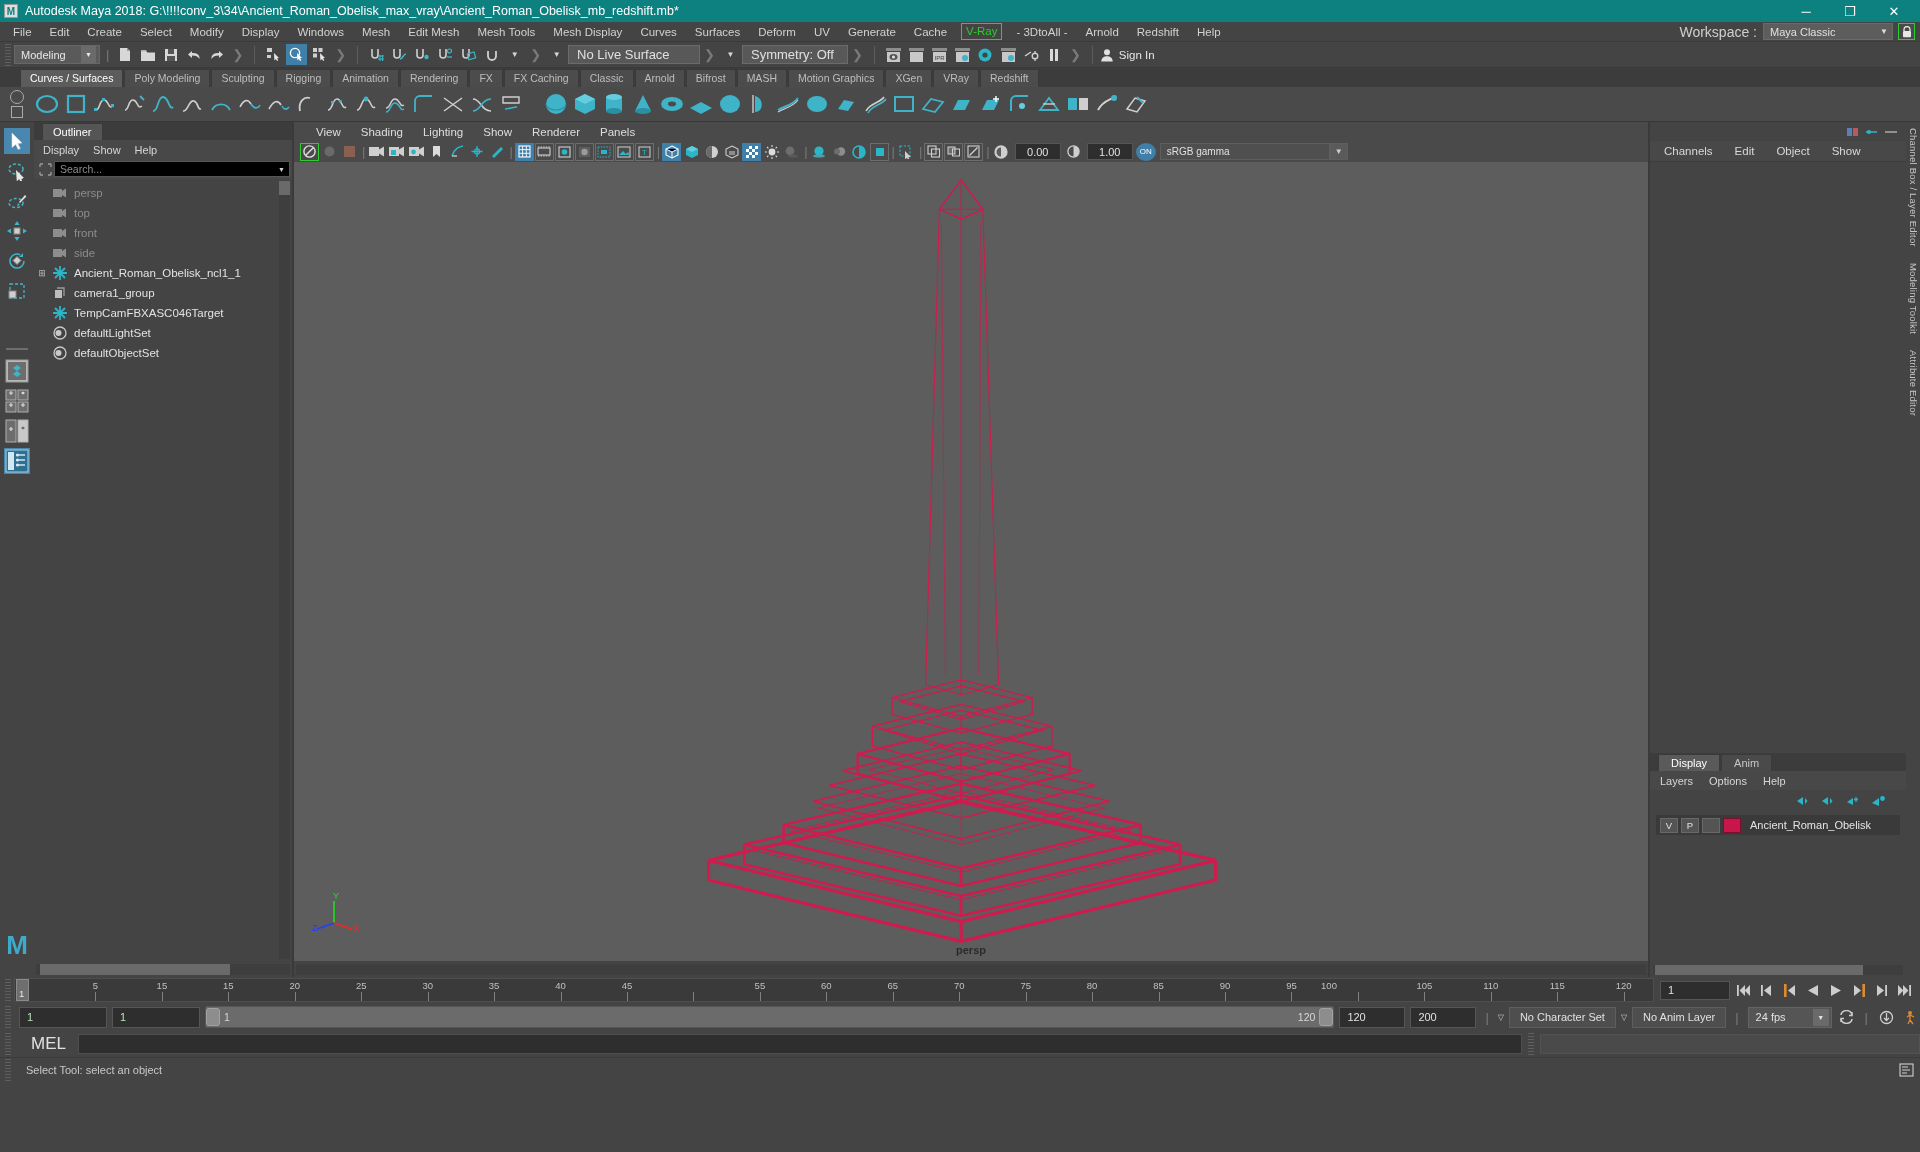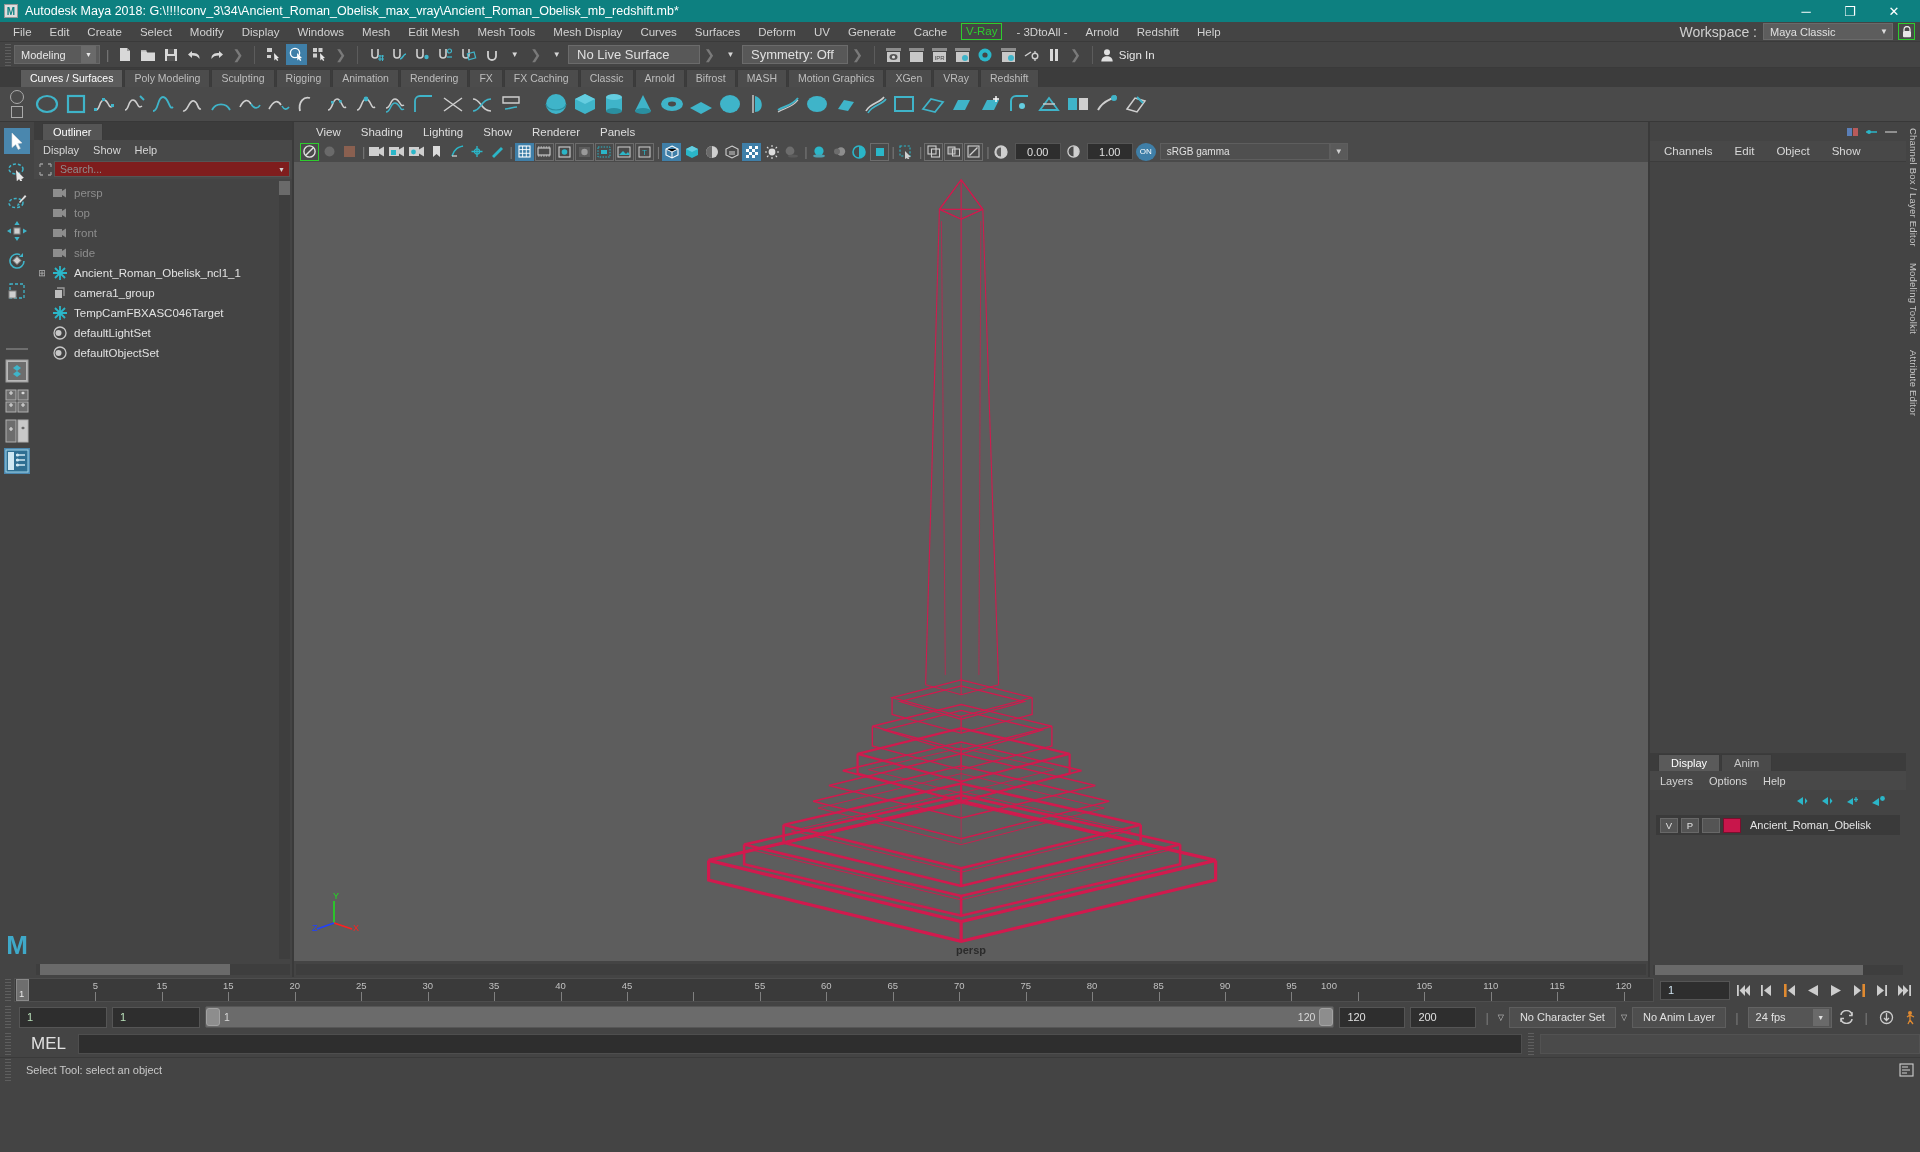--- a/index.html
+++ b/index.html
@@ -76,21 +76,21 @@
   #outliner { width:260px; background:#444444; display:flex; flex-direction:column;
      border-right:2px solid #3a3a3a; }
   .panel-tabrow { height:18px; display:flex; align-items:flex-end; padding-left:8px; background:#3c3c3c;}
   .panel-tab { font-size:11px; color:#ffffff; background:#555555; padding:2px 10px 2px 10px;
     border:1px solid #3a3a3a; border-bottom:none; }
   .panel-menu { height:19px; display:flex; align-items:center; gap:14px; padding-left:9px;
     background:#484848; font-size:11px; color:#d6d6d6; }
   .outl-search { height:20px; display:flex; align-items:center; background:#484848; padding:0 2px; }
   .os-ico { width:18px; height:16px; display:flex; align-items:center; justify-content:center;
      color:#9a9a9a; font-size:11px;}
-  .os-input { flex:1; height:16px; background:#7f1d1d; border:1px solid #555; font-size:10.5px;
+  .os-input { flex:1; height:16px; background:#000000; border:1px solid #555; font-size:10.5px;
     color:#8e8e8e; display:flex; align-items:center; padding-left:5px; position:relative;}
   .os-input .arr { position:absolute; right:4px; font-size:7px; color:#cfcfcf; }
   #outl-list { flex:1; background:#444444; padding-top:4px; position:relative; overflow:hidden;}
   .ol-row { height:20px; display:flex; align-items:center; font-size:11.5px; padding-left:14px; }
   .ol-row .exp { width:12px; font-size:9px; color:#b5b5b5; text-align:center; margin-left:-12px; margin-right:2px;}
   .ol-row .ic { width:20px; display:flex; align-items:center; justify-content:center; margin-right:4px;}
   .ol-row.dim { color:#8d8d8d; }
   .ol-row.teal { color:#e2e2e2; }
   .ol-scroll { position:absolute; right:2px; top:2px; width:11px; bottom:2px; background:#3e3e3e;}
   .ol-scroll .thumb { position:absolute; top:0; left:0; right:0; height:14px; background:#6a6a6a;}

